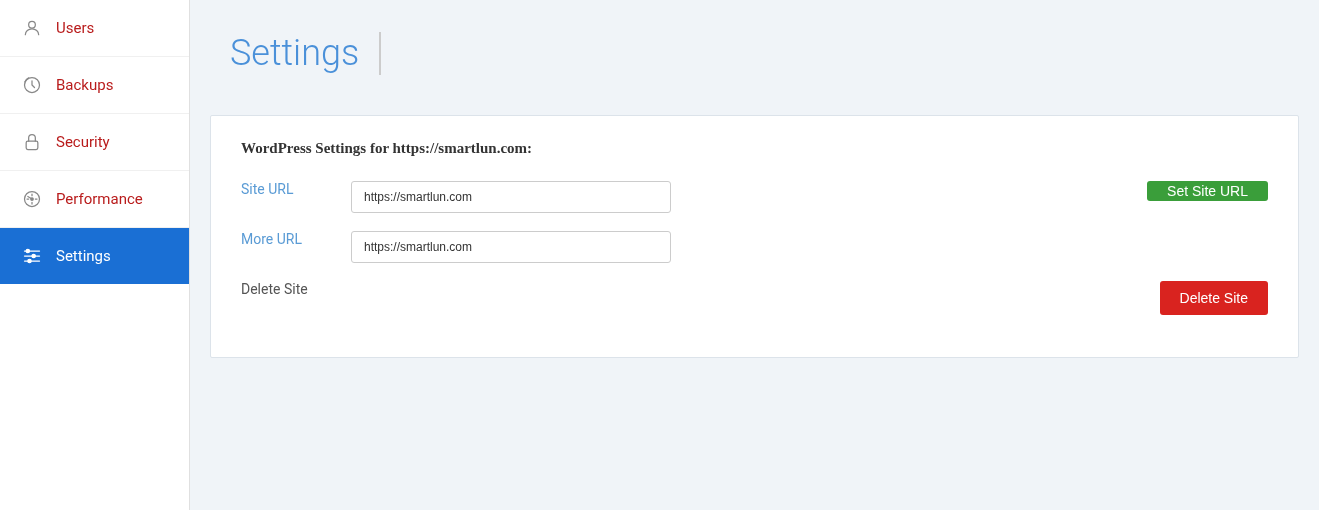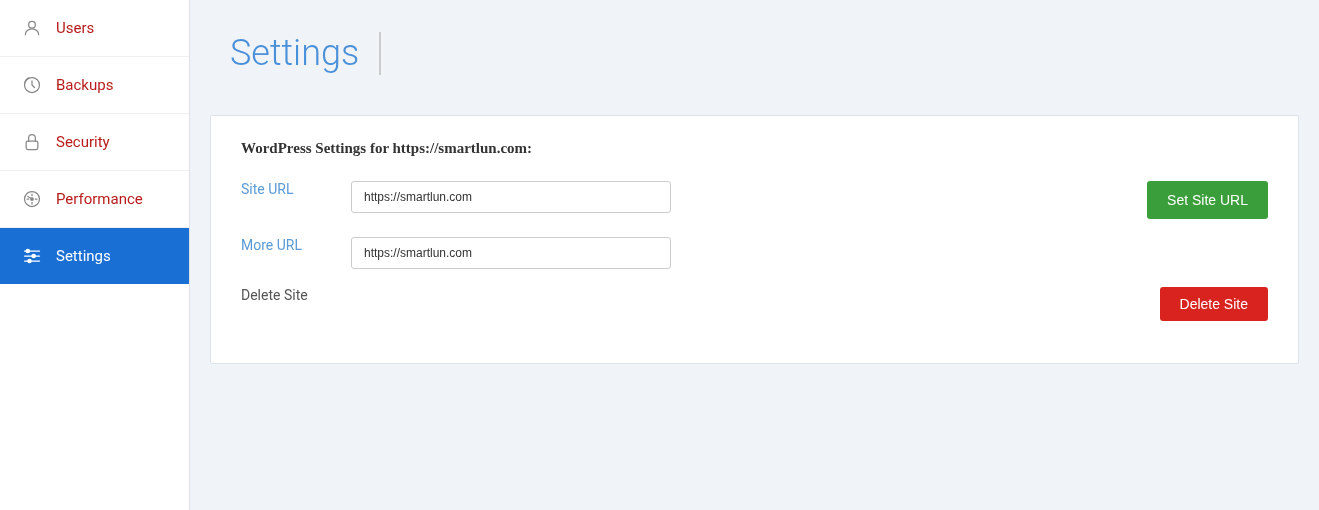--- a/index.html
+++ b/index.html
@@ -144,21 +144,21 @@
     }
 
     .settings-action {
       margin-left: auto;
     }
 
     .btn-set {
       background: #3a9e3a;
       color: #fff;
       border: none;
-      padding: 11px 20px;
+      padding: 2px 20px;
       border-radius: 3px;
       font-size: 14px;
       cursor: pointer;
       font-weight: 500;
       white-space: nowrap;
     }
 
     .btn-delete {
       background: #d9231f;
       color: #fff;

